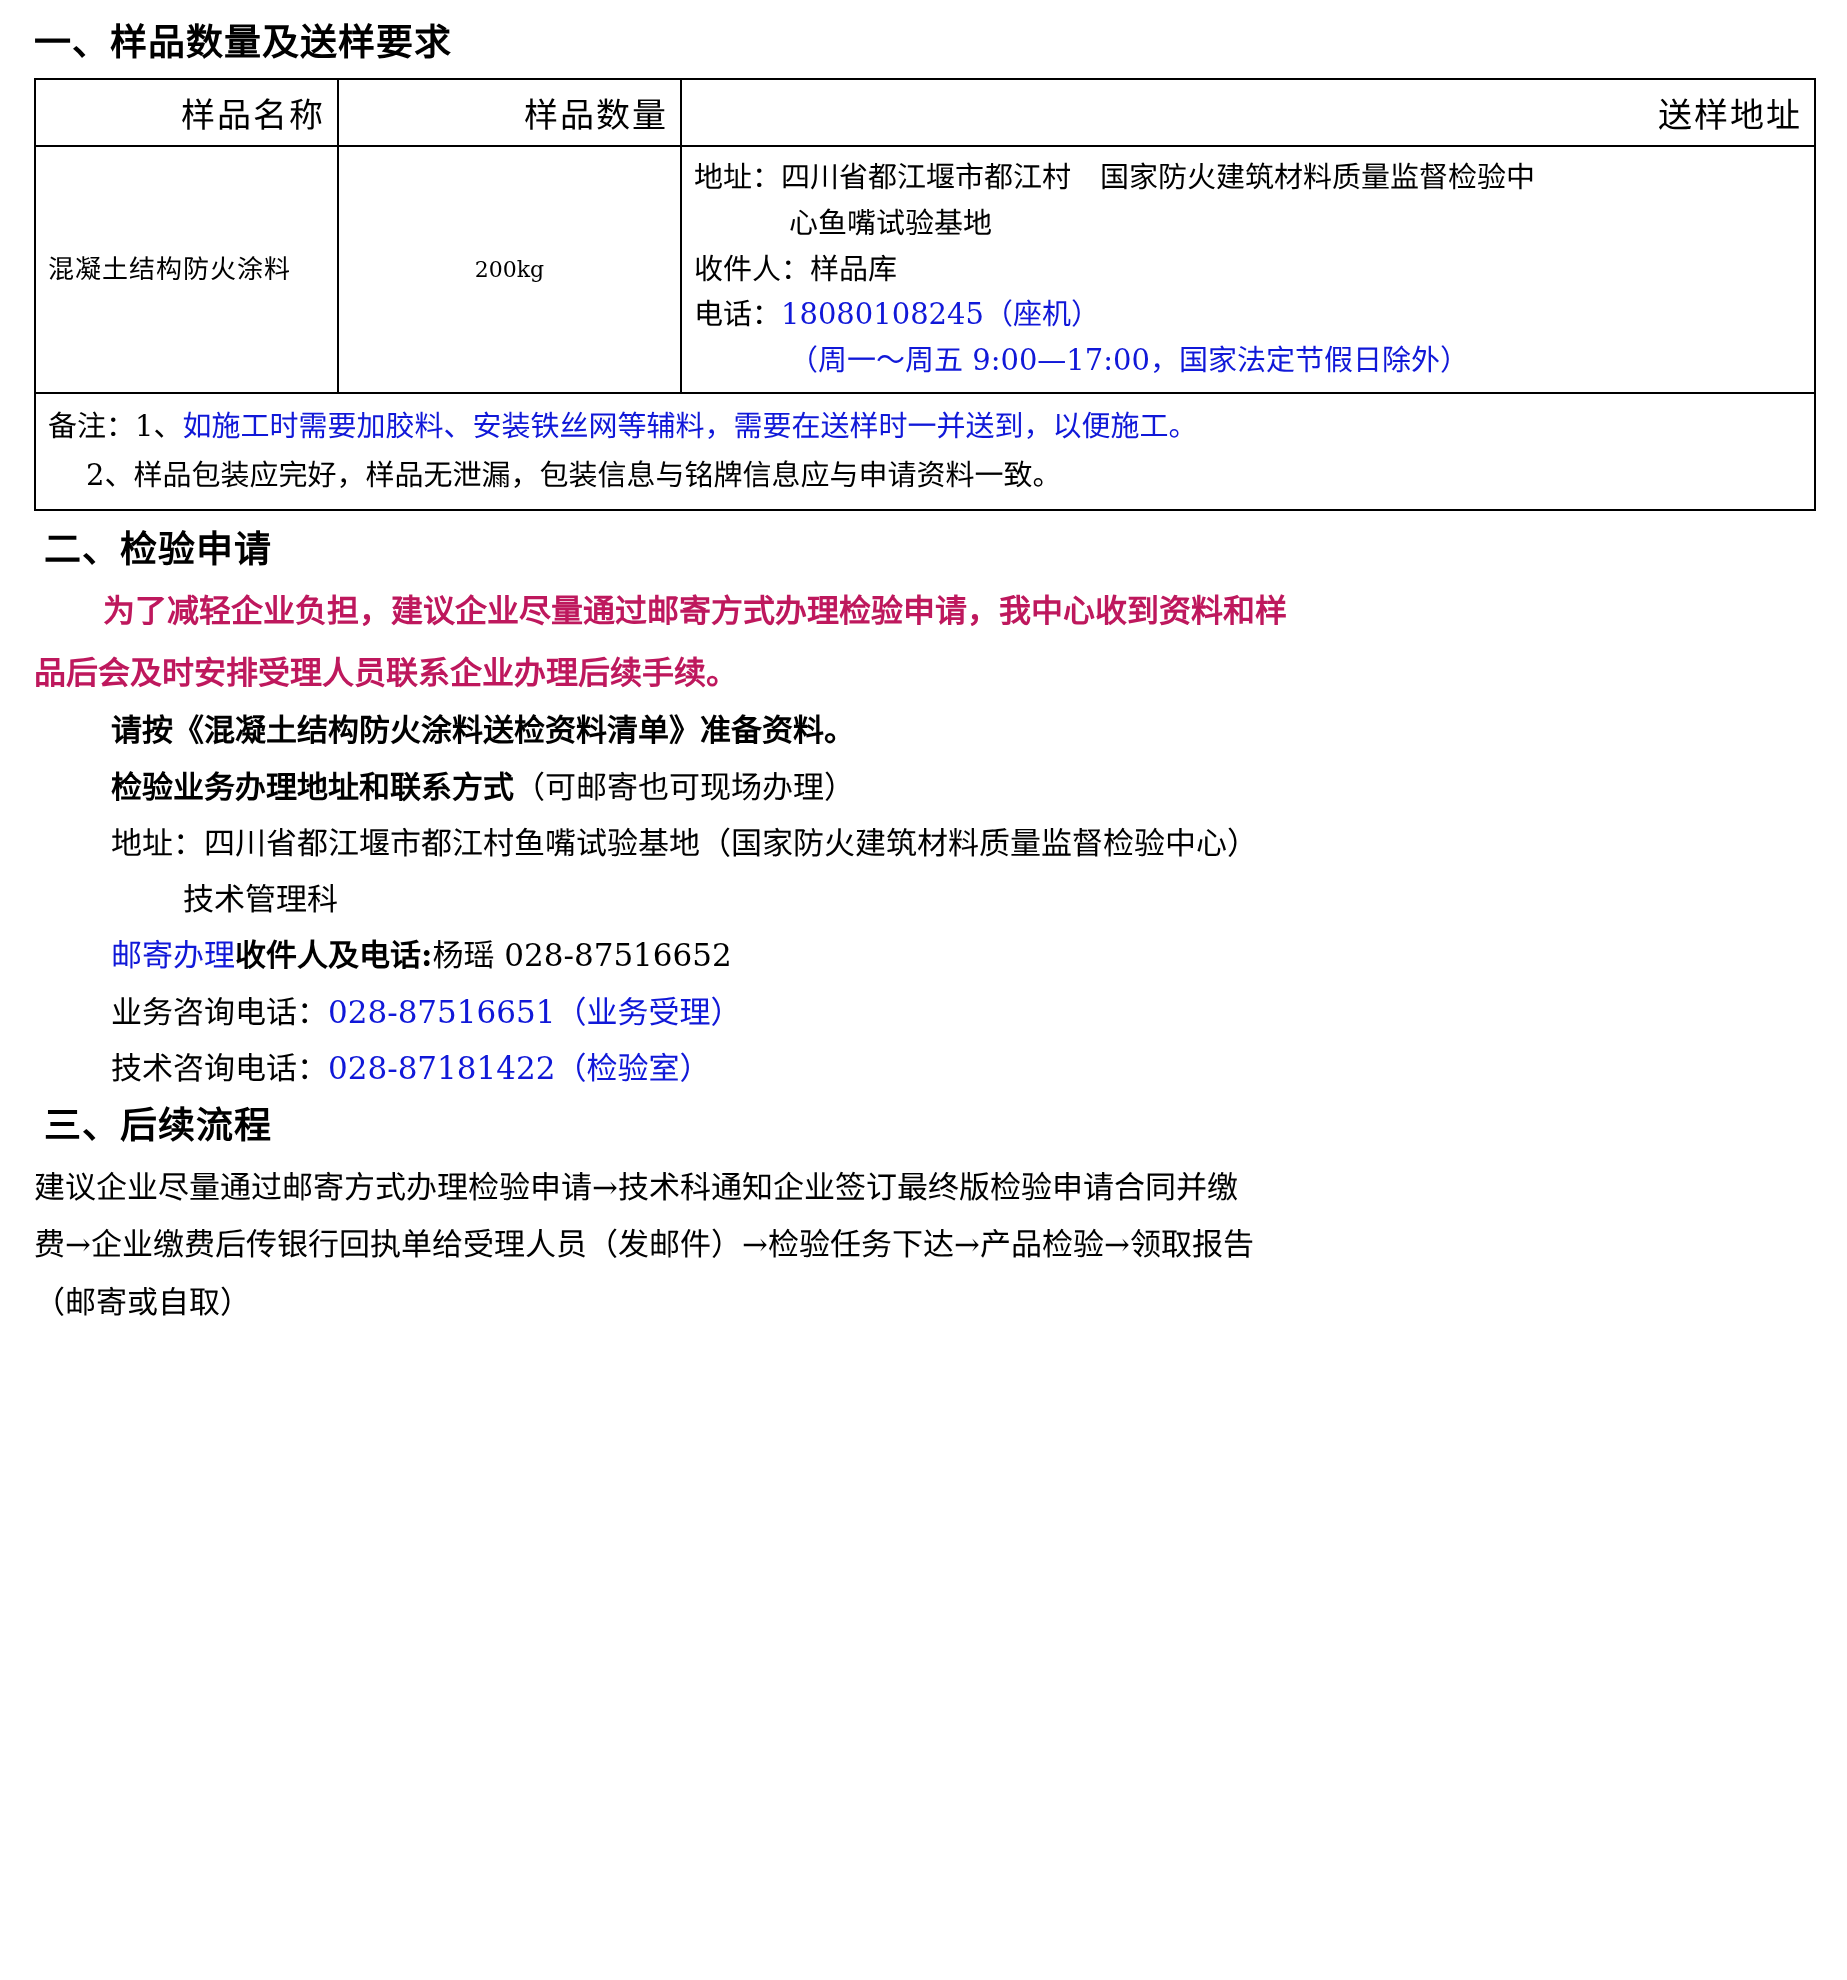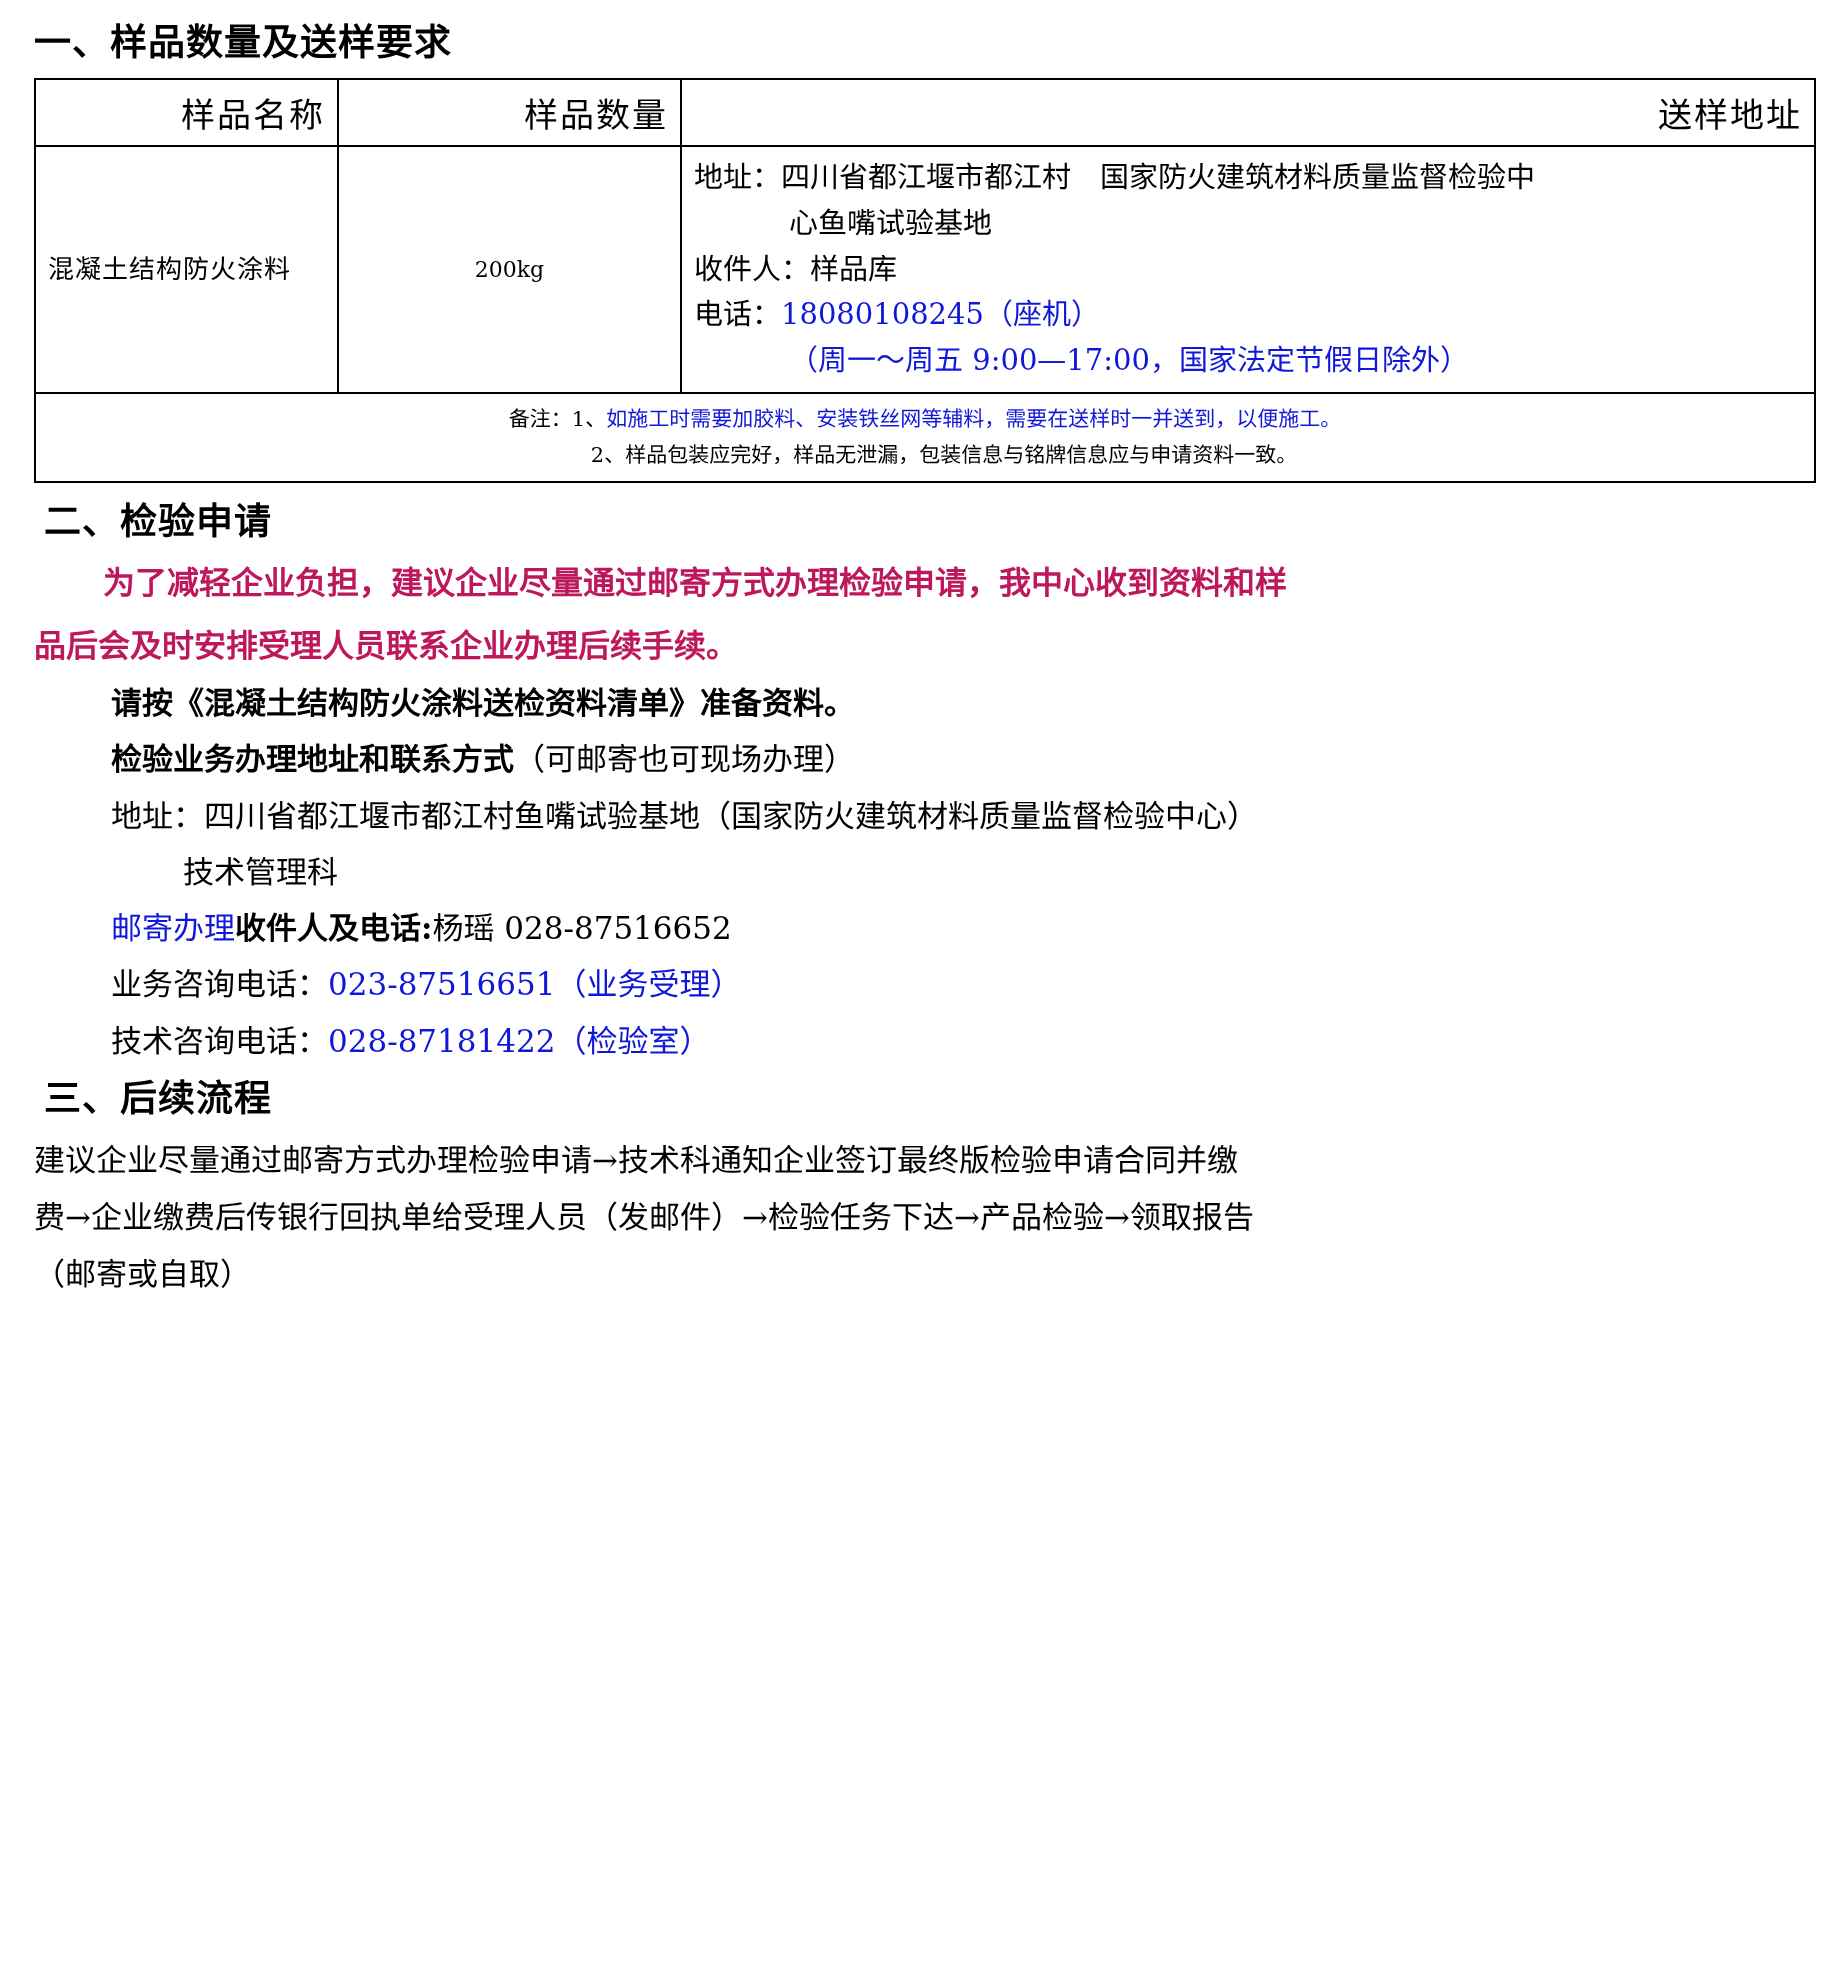--- a/index.html
+++ b/index.html
@@ -73,24 +73,23 @@
   }
   .addr-line {
     white-space: nowrap;
   }
   .addr-cont {
     padding-left: 95px;
   }
   .blue { color: #1018d8; }
 
   .td-note {
-    font-size: 21px;
+    font-size: 29px;
     line-height: 1.7;
     padding: 10px 14px 12px 16px;
-    text-align: center;
   }
   .note-line2 { padding-left: 38px; }
 
   
   .para {
     font-size: 31px;
     line-height: 1.62;
     margin: 6px 0;
   }
   .para-blue-bold {
@@ -169,21 +168,21 @@
   <div class="para pl-sm">
     <span>地址：</span><span>四川省都江堰市都江村鱼嘴试验基地（国家防火建筑材料质量监督检验中心）</span>
   </div>
   <div class="para pl-lg">技术管理科</div>
 
   <div class="para pl-sm">
     <span class="blue">邮寄办理</span><span class="bold">收件人及电话</span><span class="bold">:</span><span>杨瑶 028-87516652</span>
   </div>
 
   <div class="para pl-sm">
-    <span>业务咨询电话：</span><span class="blue">023-87516651（业务受理）</span>
+    <span>业务咨询电话：</span><span class="blue">028-87516651（业务受理）</span>
   </div>
 
   <div class="para pl-sm">
     <span>技术咨询电话：</span><span class="blue">028-87181422（检验室）</span>
   </div>
 
   <div class="section-heading heading-indent">三、后续流程</div>
 
   <div class="flow">建议企业尽量通过邮寄方式办理检验申请→技术科通知企业签订最终版检验申请合同并缴</div>
   <div class="flow">费→企业缴费后传银行回执单给受理人员（发邮件）→检验任务下达→产品检验→领取报告</div>

